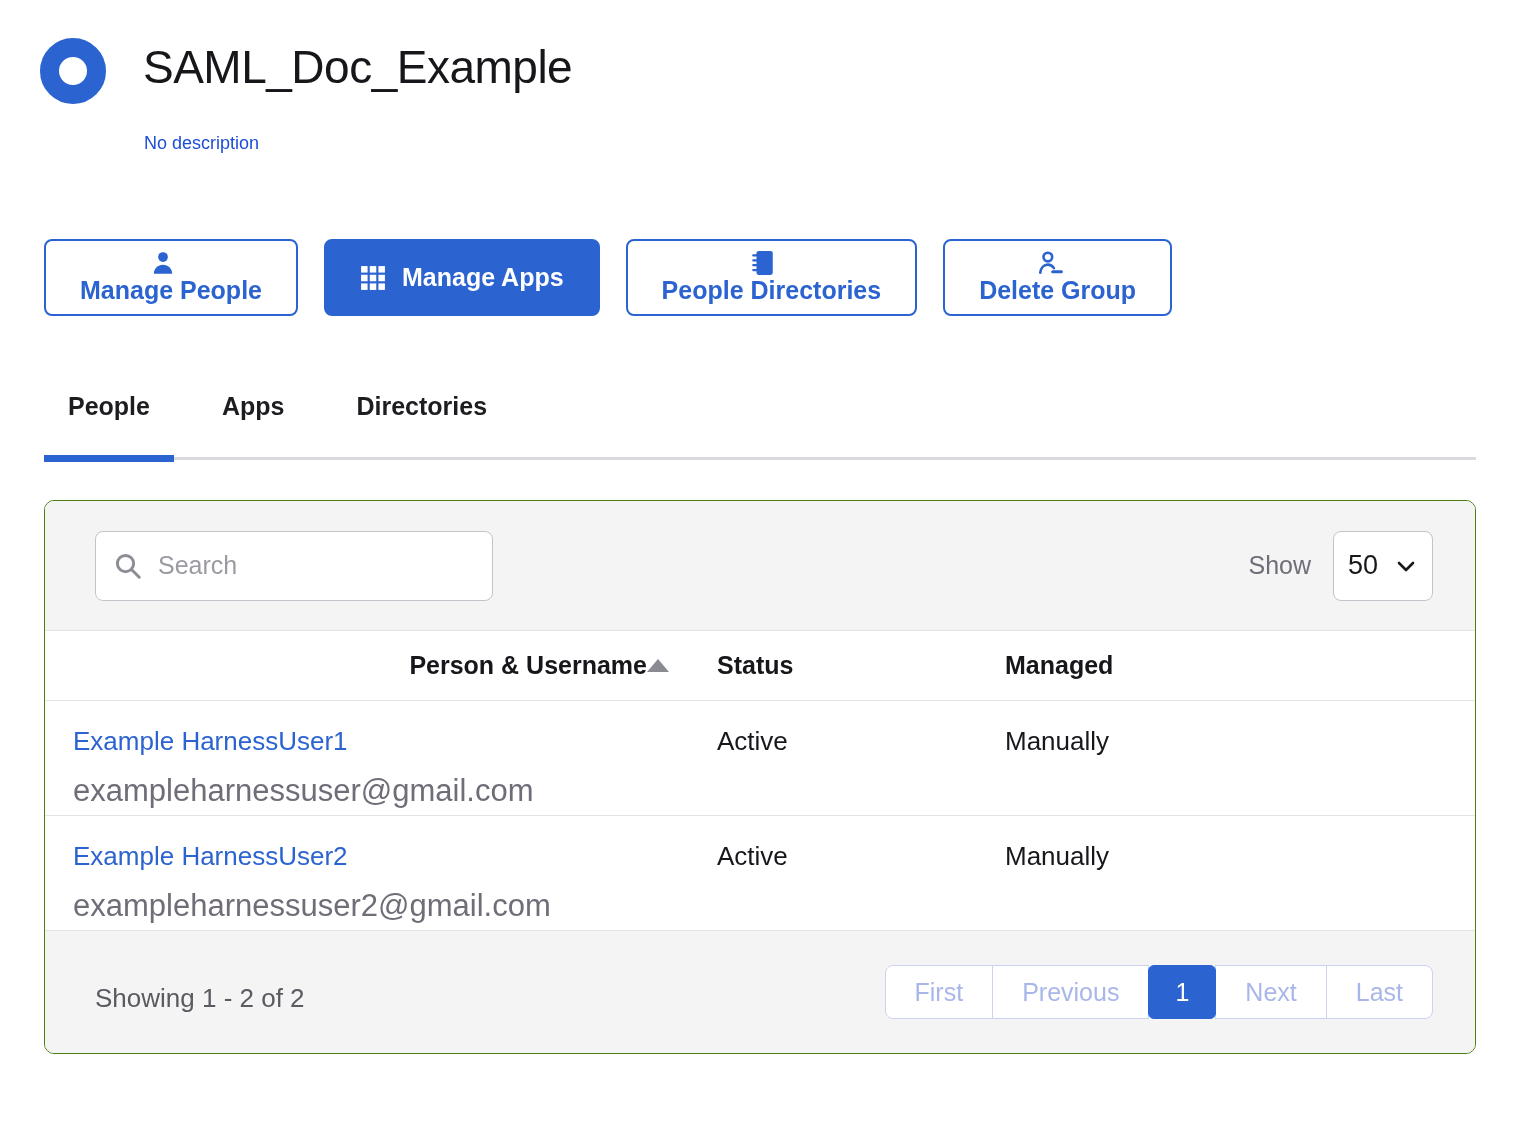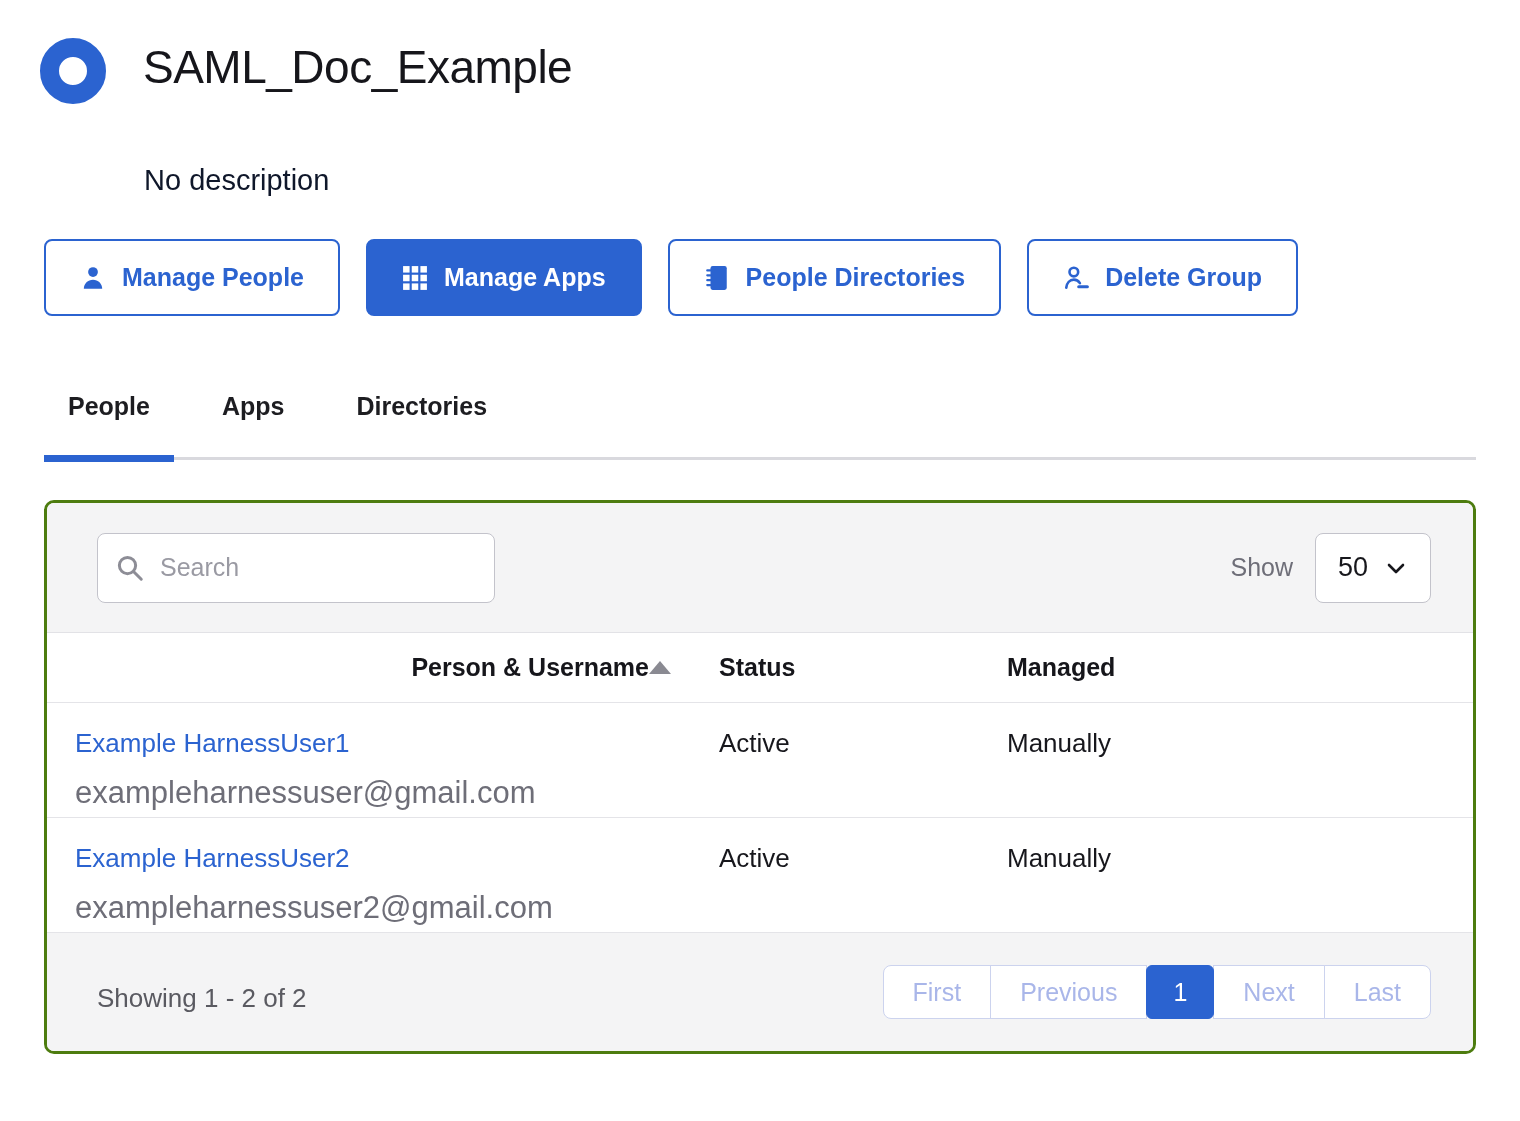--- a/index.html
+++ b/index.html
@@ -24,40 +24,41 @@
     border-radius: 50%;
     background: #ffffff;
   }
   .page-title {
     position: absolute; left: 143px; top: 40px;
     font-size: 46px; font-weight: 400; letter-spacing: -0.5px;
     color: #16161b;
   }
   .page-desc {
     position: absolute; left: 144px; top: 133px;
-    font-size: 29px; color: #0f172a; margin-top: 31px;
+    font-size: 18px; color: #1d4ed8;
   }
 
   
   .actions {
     position: absolute; left: 44px; top: 239px;
     display: flex; gap: 26px;
   }
   .btn {
     display: flex; align-items: center; justify-content: center;
     height: 77px; padding: 0 34px;
     border-radius: 8px;
     font-size: 25px; font-weight: 700;
     cursor: pointer; white-space: nowrap;
   }
   .btn .icon { display: inline-flex; margin-right: 16px; }
   .btn-outline {
     background: #ffffff;
     border: 2px solid #2b63d0;
     color: #2b63d0;
+    flex-direction: column;
   }
   .btn-primary {
     background: #2b63d0;
     border: 2px solid #2b63d0;
     color: #ffffff;
   }
 
   
   .tabs {
     position: absolute; left: 44px; top: 378px;
@@ -75,21 +76,21 @@
   .tab.active::after {
     content: "";
     position: absolute; left: 0; right: 0; bottom: -5px;
     height: 7px; background: #2b63d0;
   }
 
   
   .card {
     position: absolute; left: 44px; top: 500px;
     width: 1432px; height: 554px;
-    border: 3px solid #4d7c0f;
+    border: 1px solid #4d7c0f;
     border-radius: 10px;
     background: #ffffff;
     overflow: hidden;
     display: flex; flex-direction: column;
   }
   .card-toolbar {
     height: 130px; flex: none;
     background: #f4f4f5;
     border-bottom: 1px solid #e2e2e6;
     display: flex; align-items: center; justify-content: space-between;
@@ -110,21 +111,21 @@
     color: #17171c;
     outline: none;
   }
   .search-box input::placeholder { color: #9a9aa3; }
   .search-box .icon {
     position: absolute; left: 18px; top: 20px;
   }
   .show-wrap { display: flex; align-items: center; }
   .show-label { font-size: 25px; color: #6e6e78; margin-right: 22px; }
   .page-size {
-    width: 116px; height: 70px;
+    width: 100px; height: 70px;
     background: #ffffff;
     border: 1px solid #c3c3cb;
     border-radius: 8px;
     display: flex; align-items: center; justify-content: center;
     gap: 16px;
     font-size: 27px; color: #17171c;
     cursor: pointer;
   }
 
   

